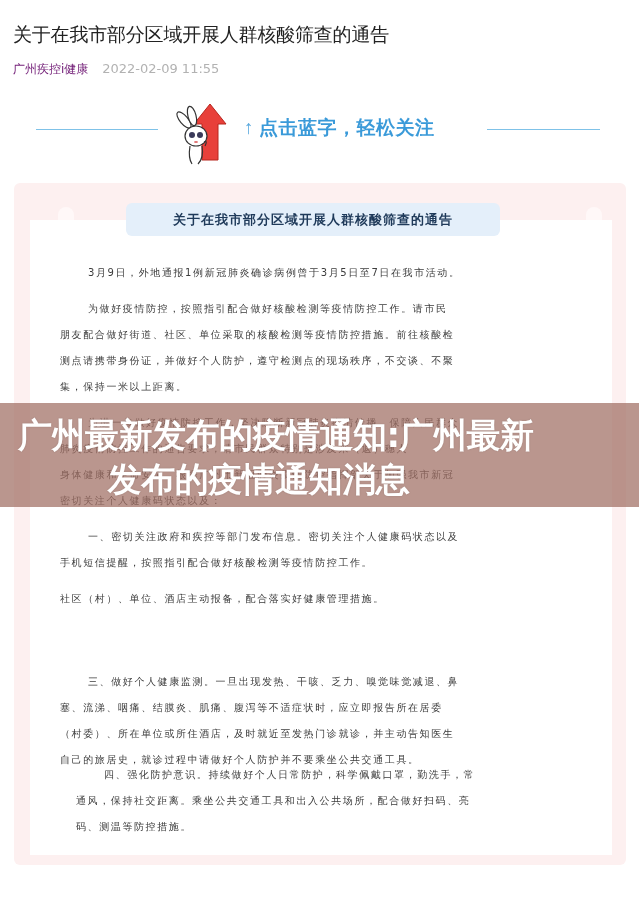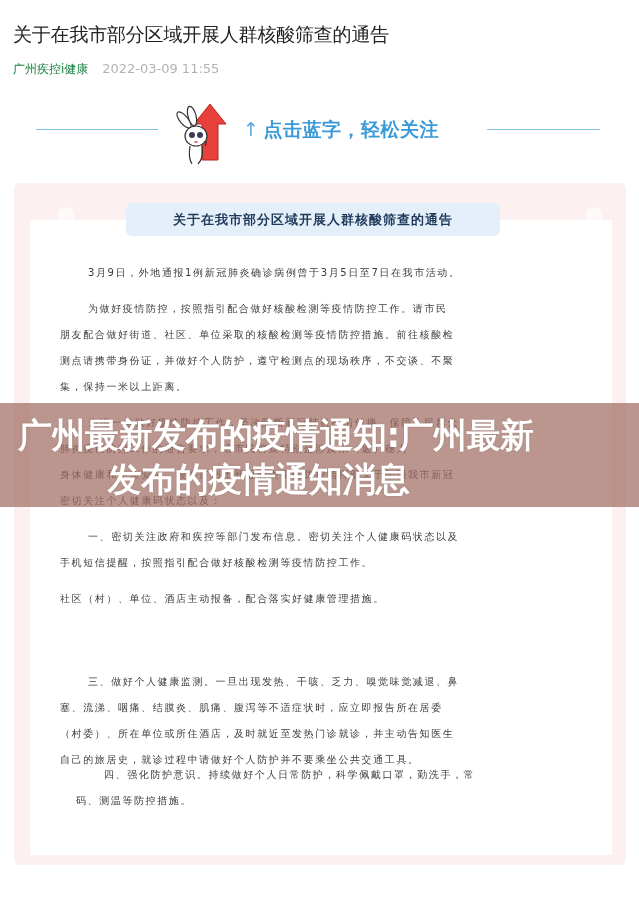--- a/index.html
+++ b/index.html
@@ -28,21 +28,21 @@
     }
     .meta {
       position: absolute;
       left: 13px;
       top: 60px;
       font-size: 12px;
       line-height: 18px;
       white-space: nowrap;
     }
     .meta .author {
-      color: #15803d;
+      color: #701a75;
       margin-right: 10px;
     }
     .meta .date {
       color: #b2b2b2;
       font-size: 13px;
     }
 
     
     .follow-banner {
       position: absolute;
@@ -69,20 +69,21 @@
     .follow-text {
       position: absolute;
       left: 243px;
       top: 14px;
       font-size: 19px;
       line-height: 30px;
       font-weight: bold;
       color: #3a9ad9;
       white-space: nowrap;
       letter-spacing: 0.5px;
+      font-family: Liberation Mono, monospace;
     }
     .follow-text .thin-arrow {
       font-weight: normal;
       margin-right: 4px;
       color: #5aa9de;
     }
 
     
     .card-frame {
       position: absolute;
@@ -170,21 +171,21 @@
     }
     .overlay-text .l1 { display:block; white-space: nowrap; padding-left: 18px; }
     .overlay-text .l2 { display:block; white-space: nowrap; padding-left: 6px; }
   </style>
 </head>
 <body>
 
 <div class="article-title">关于在我市部分区域开展人群核酸筛查的通告</div>
 <div class="meta">
   <span class="author">广州疾控i健康</span>
-  <span class="date">2022-03-09 11:55</span>
+  <span class="date">2022-02-09 11:55</span>
 </div>
 
 <div class="follow-banner">
   <div class="follow-line left"></div>
   <div class="follow-line right"></div>
   <svg class="mascot" viewBox="0 0 62 66">
 
     <polygon points="30,58 30,22 22,22 38,2 54,22 46,22 46,58" fill="#e8403a" stroke="#b8271f" stroke-width="1"></polygon>
 
     <ellipse cx="12" cy="18" rx="4" ry="10" transform="rotate(-40 12 18)" fill="#fff" stroke="#333" stroke-width="1.2"></ellipse>
@@ -238,20 +239,21 @@
 
 <div class="para" style="top:650px;margin-top:19px;">
   <span class="line indent">三、做好个人健康监测。一旦出现发热、干咳、乏力、嗅觉味觉减退、鼻</span>
   <span class="line">塞、流涕、咽痛、结膜炎、肌痛、腹泻等不适症状时，应立即报告所在居委</span>
   <span class="line">（村委）、所在单位或所住酒店，及时就近至发热门诊就诊，并主动告知医生</span>
   <span class="line">自己的旅居史，就诊过程中请做好个人防护并不要乘坐公共交通工具。</span>
 </div>
 
 <div class="para" style="top:762px;margin-left:16px;">
   <span class="line indent">四、强化防护意识。持续做好个人日常防护，科学佩戴口罩，勤洗手，常</span>
+  <span class="line">通风，保持社交距离。乘坐公共交通工具和出入公共场所，配合做好扫码、亮</span>
   <span class="line">码、测温等防控措施。</span>
 </div>
 
 <div class="overlay"></div>
 <div class="overlay-text">
   <span class="l1">广州最新发布的疫情通知:广州最新</span>
   <span class="l2">发布的疫情通知消息</span>
 </div>
 
 </body></html>

